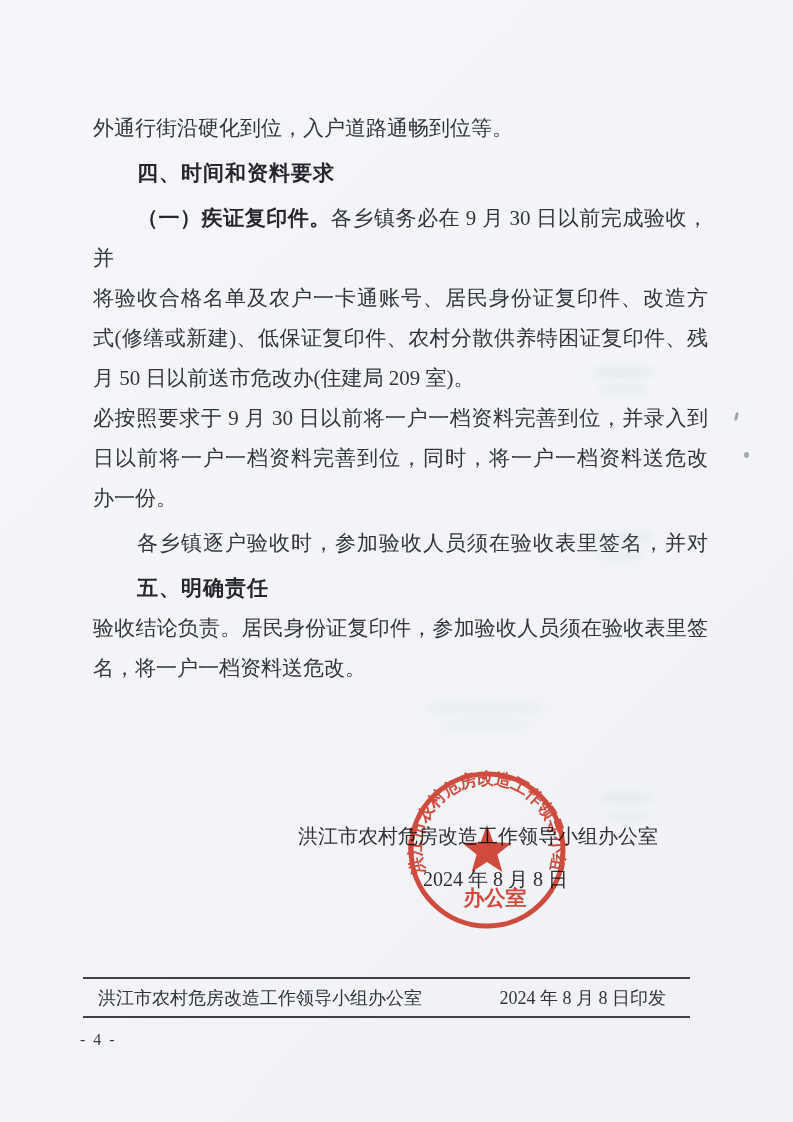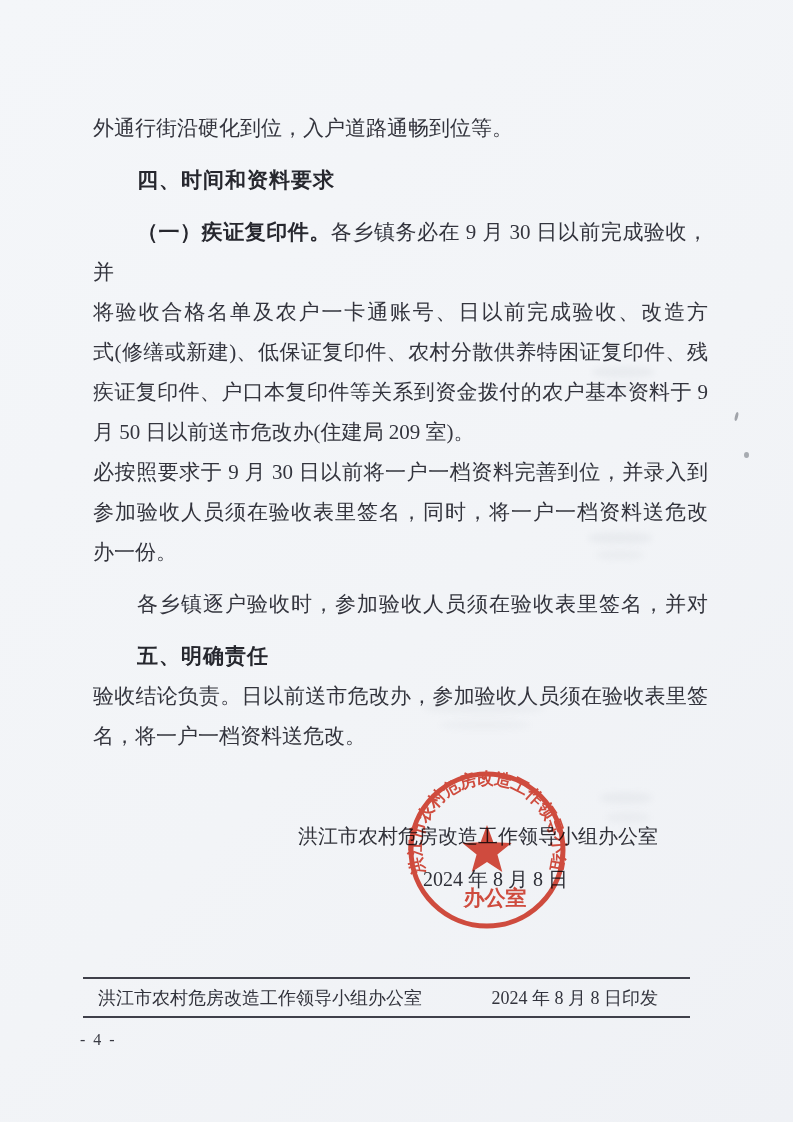--- a/index.html
+++ b/index.html
@@ -16,21 +16,21 @@
   }
   
   .doc-body{
     position:absolute;left:93px;top:108px;width:615px;
     font-size:21px;line-height:40px;
     color:#33343d;
   }
   .line{white-space:normal;}
   .line.justify{text-align:justify;text-align-last:justify;}
   .line.indent{text-indent:44px;}
-  .line.mt{margin-top:12px;}
+  .line.mt{margin-top:5px;}
   .line .b{font-weight:700;color:#26272e;}
   .line.heading{font-family:"DejaVu Sans","Liberation Sans",sans-serif;
     font-weight:700;color:#222329;letter-spacing:1px;}
   
   .sig-org{
     position:absolute;left:298px;top:823px;
     font-size:20px;color:#2f3038;letter-spacing:0px;white-space:nowrap;
   }
   .sig-date{
     position:absolute;left:423px;top:866px;
@@ -46,48 +46,47 @@
   .rule{position:absolute;left:83px;width:607px;height:2px;background:#3f404a;}
   .rule.top{top:977px;}
   .rule.bottom{top:1016px;}
   .footer-row{
     position:absolute;left:83px;top:986px;width:607px;
     display:flex;justify-content:space-between;align-items:center;
     padding:0;box-sizing:border-box;
     font-size:18px;color:#32333c;
   }
   .footer-row .f-org{margin-left:15px;white-space:nowrap;}
-  .footer-row .f-date{margin-right:32px;white-space:nowrap;}
+  .footer-row .f-date{margin-right:24px;white-space:nowrap;}
   .page-num{
     position:absolute;left:80px;top:1031px;
     font-size:16px;color:#3a3b44;letter-spacing:2px;white-space:nowrap;
   }
   
   .smudge{position:absolute;background:#9aa2ab;border-radius:45%;filter:blur(3px);}
   .speck{position:absolute;background:#5e636c;border-radius:50%;}
 </style>
 </head>
 <body>
 
 <div class="page">
 
   <div class="doc-body">
     <div class="line"><span class="b"></span><span>外通行街沿硬化到位，入户道路通畅到位等。</span></div>
     <div class="line heading indent mt"><span class="b">四、时间和资料要求</span><span></span></div>
     <div class="line justify indent mt"><span class="b">（一）疾证复印件。</span><span>各乡镇务必在 9 月 30 日以前完成验收，并</span></div>
-    <div class="line justify"><span class="b"></span><span>将验收合格名单及农户一卡通账号、日以前完成验收、改造方</span></div>
+    <div class="line justify"><span class="b"></span><span>将验收合格名单及农户一卡通账号、居民身份证复印件、改造方</span></div>
     <div class="line justify"><span class="b"></span><span>式(修缮或新建)、低保证复印件、农村分散供养特困证复印件、残</span></div>
-    <div class="line justify"><span class="b"></span><span>疾证复印件、户口本复印件等关系到资金拨付的农户基本资料于 9</span></div>
     <div class="line"><span class="b"></span><span>月 50 日以前送市危改办(住建局 209 室)。</span></div>
     <div class="line justify"><span class="b"></span><span>必按照要求于 9 月 30 日以前将一户一档资料完善到位，并录入到</span></div>
-    <div class="line justify"><span class="b"></span><span>参加验收人员须在验收表里签名，同时，将一户一档资料送危改</span></div>
+    <div class="line justify"><span class="b"></span><span>日以前将一户一档资料完善到位，同时，将一户一档资料送危改</span></div>
     <div class="line"><span class="b"></span><span>办一份。</span></div>
     <div class="line justify indent mt"><span class="b"></span><span>各乡镇逐户验收时，参加验收人员须在验收表里签名，并对</span></div>
     <div class="line heading indent mt"><span class="b">五、明确责任</span><span></span></div>
-    <div class="line justify"><span class="b"></span><span>验收结论负责。日以前送市危改办，参加验收人员须在验收表里签</span></div>
+    <div class="line justify"><span class="b"></span><span>验收结论负责。居民身份证复印件，参加验收人员须在验收表里签</span></div>
     <div class="line"><span class="b"></span><span>名，将一户一档资料送危改。</span></div>
   </div>
 
   <div class="sig-org">洪江市农村危房改造工作领导小组办公室</div>
   <div class="sig-date">2024 年 8 月 8 日</div>
 
   <svg class="seal" viewBox="0 0 170 170">
     <circle cx="85" cy="85" r="76" fill="none" stroke="#d8402f" stroke-width="5"></circle>
     <defs>
       <path id="sealArc" d="M 23,107.6 A 66,66 0 1 1 147,107.6" fill="none"></path>

